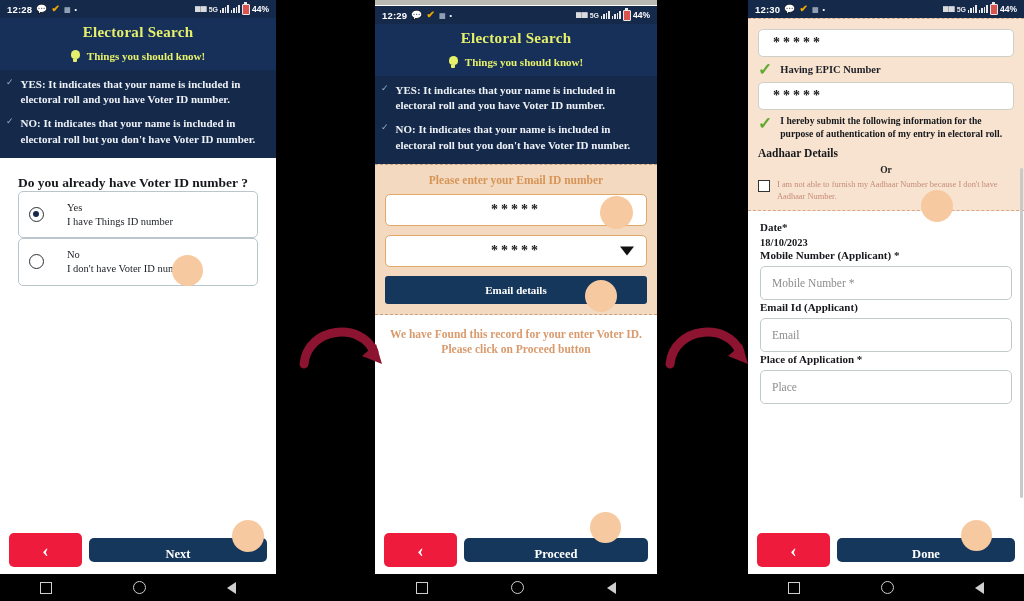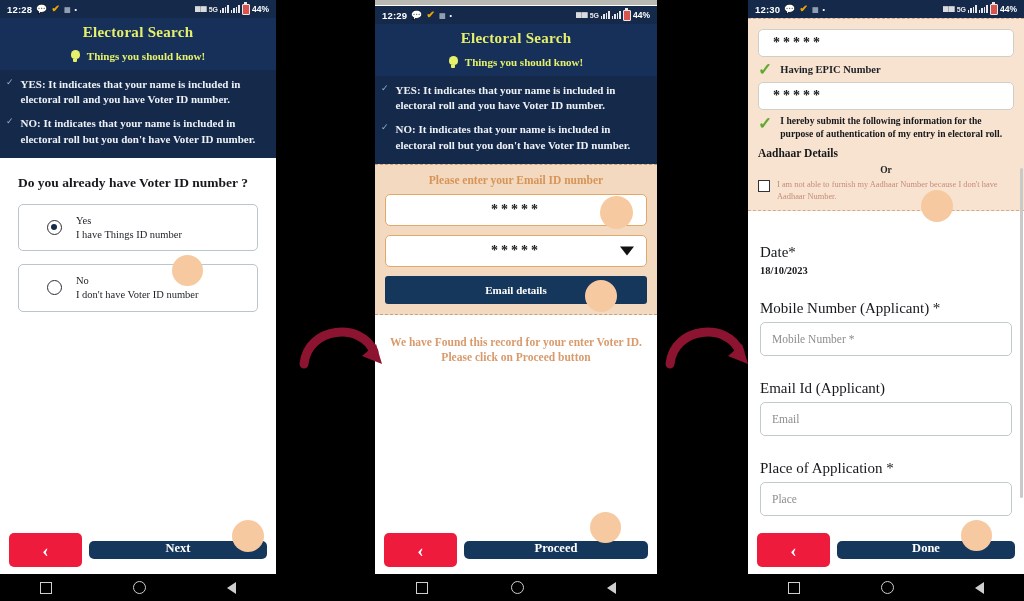--- a/index.html
+++ b/index.html
@@ -48,43 +48,43 @@
 
   .navy-body{background:#15294b;padding:7px 8px 9px 6px;}
   .note{display:flex;gap:7px;margin-bottom:9px;}
   .note:last-child{margin-bottom:2px;}
   .note .tick{color:#8fb4d6;font-size:9px;line-height:1.1;flex:0 0 auto;padding-top:1px;}
   .note .txt{color:#eef2f7;font-size:11px;line-height:1.38;font-weight:bold;}
 
   
   .p1body{background:#fff;padding:16px 18px 0;}
   .q-title{font-size:13.5px;font-weight:bold;color:#16181c;line-height:1.28;}
-  .opt{margin-top:13px;border:1px solid #b9c6cc;border-radius:5px;padding:9px 28px;
-       display:flex;gap:14px;align-items:center;background:#fff;}
+  .opt{border:1px solid #b9c6cc;border-radius:5px;padding:9px 10px;
+       display:flex;gap:23px;align-items:center;background:#fff;}
   .radio{width:13px;height:13px;border-radius:50%;border:1.5px solid #2a2f36;flex:0 0 auto;
      position:relative;background:#fff;}
   .radio.on::after{content:"";position:absolute;top:2.5px;left:2.5px;width:6px;height:6px;
      border-radius:50%;background:#15294b;}
   .opt-lines{line-height:1.3;}
   .opt-a{font-size:10.5px;color:#1b1f25;}
   .opt-b{font-size:10.5px;color:#1b1f25;}
 
   
   .tan-wrap{background:#f3d9bf;border-top:1px dashed #c6a080;border-bottom:1px dashed #c6a080;padding:7px 10px 10px;}
   .tan-title{text-align:center;color:#d79457;font-size:11.5px;font-weight:bold;margin:2px 0 8px;}
   .tfield{background:#fff;border:1.5px solid #e0a869;border-radius:5px;height:30px;
      display:flex;align-items:center;justify-content:center;margin-bottom:9px;position:relative;}
   .stars{font-size:14px;letter-spacing:3px;color:#1a1a1a;font-weight:bold;}
   .caret{position:absolute;right:12px;top:50%;transform:translateY(-50%);
      width:0;height:0;border-left:7px solid transparent;border-right:7px solid transparent;border-top:9px solid #111;}
   .fetch-btn{background:#16375c;color:#fff;height:28px;border-radius:3px;display:flex;
      align-items:center;justify-content:center;font-size:11px;font-weight:bold;position:relative;}
 
   .found-msg{color:#d99a6c;font-size:11.5px;font-weight:bold;text-align:center;
-     line-height:1.35;padding:20px 8px 0;}
+     line-height:1.35;padding:12px 8px 0;}
 
   
   .p3scroll{position:relative;background:#fff;height:512px;overflow:hidden;}
   .tan3{background:#f7e3d0;border:1px dashed #d7a98a;border-left:none;border-right:none;padding:6px 10px 8px;}
   .wfield{background:#fff;border:1px solid #cfcfc9;border-radius:5px;height:26px;
      display:flex;align-items:center;padding-left:14px;margin:4px 0;}
   .epic-row{display:flex;align-items:center;gap:8px;margin:4px 0 2px;}
   .bigtick{color:#5faa2e;font-size:17px;font-weight:bold;line-height:1;}
   .epic-lbl{font-size:10.5px;color:#1b1f25;font-weight:bold;}
   .hereby{display:flex;gap:8px;align-items:flex-start;margin-top:5px;}
@@ -92,36 +92,36 @@
   .aad-h{font-size:11.5px;font-weight:bold;color:#16181c;margin:7px 0 4px;}
   .aad-field{background:#fff;border:1px solid #b9b9b3;border-radius:5px;height:27px;
      display:flex;align-items:center;padding-left:10px;position:relative;}
   .ph{color:#8d8d8d;font-size:11.5px;}
   .or{text-align:center;font-size:9.5px;font-weight:bold;color:#222;margin:6px 0 4px;}
   .cbrow{display:flex;gap:7px;align-items:flex-start;}
   .cb{width:10px;height:10px;border:1.2px solid #333;background:#fff;flex:0 0 auto;margin-top:1px;}
   .cbtxt{font-size:8.4px;line-height:1.35;color:#c78c78;}
 
   .p3form{padding:9px 12px 0;background:#fff;}
-  .flabel{font-size:15px;font-weight:normal;color:#16181c;margin-top:24px;}
+  .flabel{font-size:11px;font-weight:bold;color:#16181c;margin-top:1px;}
   .fvalue{font-size:10.5px;color:#16181c;margin-top:4px;font-weight:bold;}
   .finput{margin-top:5px;border:1px solid #c2cbcb;border-radius:5px;height:32px;
       display:flex;align-items:center;padding-left:11px;background:#fff;}
   .finput .ph{font-size:11.5px;color:#8d8d8d;text-align:right;}
 
   .vscroll{position:absolute;right:1px;top:150px;width:3px;height:330px;background:#c9c9c9;border-radius:2px;}
 
   
   .botbar{position:absolute;left:0;right:0;bottom:27px;height:48px;background:#fff;
      display:flex;align-items:center;gap:7px;padding:0 9px;box-sizing:border-box;}
   .backbtn{width:73px;height:34px;background:#ee1b3c;border-radius:5px;display:flex;
      align-items:center;justify-content:center;}
   .chev{color:#fff;font-size:19px;font-weight:bold;line-height:1;}
-  .mainbtn{flex:1;height:18px;background:#16375c;border-radius:5px;display:flex;
-     align-items:flex-start;justify-content:center;color:#fff;font-size:12.5px;font-weight:bold;position:relative;}
+  .mainbtn{flex:1;height:24px;background:#16375c;border-radius:5px;display:flex;
+     align-items:flex-end;justify-content:center;color:#fff;font-size:12.5px;font-weight:bold;position:relative;}
 
   .navbar{position:absolute;left:0;right:0;bottom:0;height:27px;background:#000;
      display:flex;align-items:center;justify-content:space-around;}
   .nb-sq{width:10px;height:10px;border:1.4px solid #cfcfcf;}
   .nb-ci{width:11px;height:11px;border:1.4px solid #cfcfcf;border-radius:50%;}
   .nb-tr{width:0;height:0;border-top:6px solid transparent;border-bottom:6px solid transparent;border-right:9px solid #cfcfcf;}
 
   
   .blob{position:absolute;border-radius:50%;background:#f7c9a0;z-index:30;}
 

